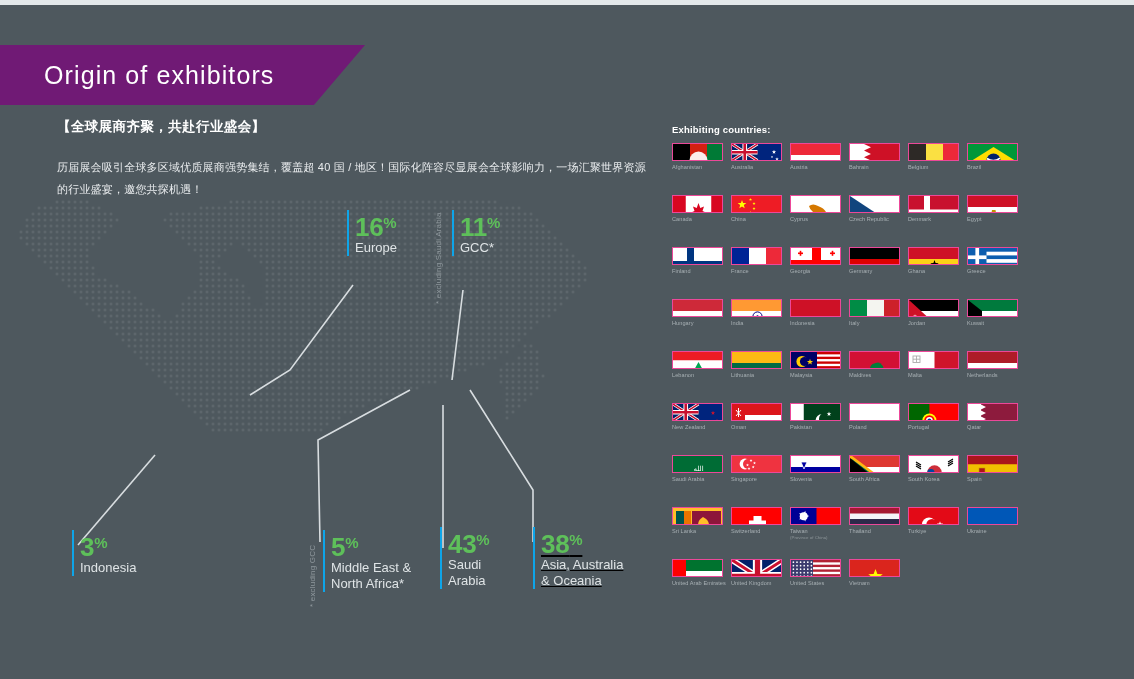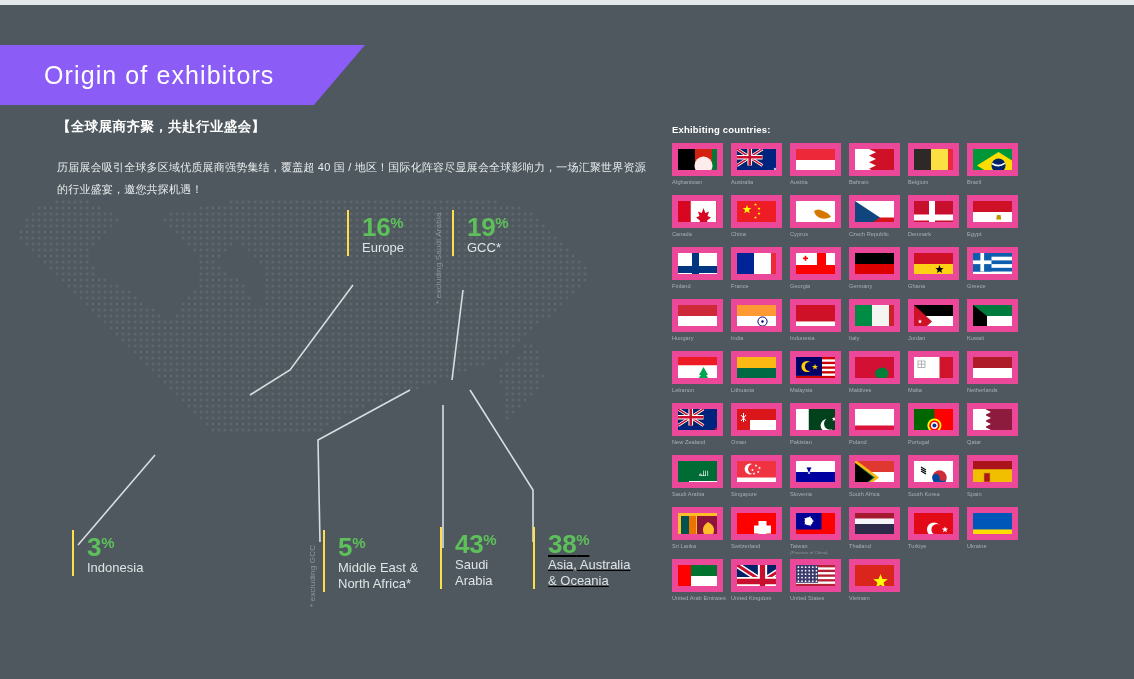--- a/index.html
+++ b/index.html
@@ -16,21 +16,21 @@
   
   .top-strip {
     position: absolute; left: 0; top: 0;
     width: 1134px; height: 5px;
     background: #e3e8ea;
   }
   
   .banner {
     position: absolute; left: 0; top: 45px;
     width: 365px; height: 60px;
-    background: #8b5cf6;
+    background: #701a75;
     clip-path: polygon(0 0, 100% 0, 86% 100%, 0 100%);
     display: flex; align-items: center;
   }
   .banner-title {
     color: #ffffff;
     font-size: 25px;
     letter-spacing: 1.1px;
     margin-left: 44px;
     font-weight: 400;
   }
@@ -57,22 +57,22 @@
     position: absolute; left: 0; top: 190px;
     width: 660px; height: 450px;
   }
   .map-dots {
     position: absolute; left: 0; top: 0;
     width: 660px; height: 450px;
   }
   
   .stat {
     position: absolute;
-    padding-left: 13px;
-    border-left: 2px solid #fde047;
+    padding-left: 6px;
+    border-left: 2px solid #0ea5e9;
   }
   .stat .num {
     color: #5ec05a;
     font-size: 26px;
     font-weight: bold;
     line-height: 26px;
     letter-spacing: -0.3px;
   }
   .stat .num .pct {
     font-size: 15px;
@@ -110,22 +110,22 @@
     display: grid;
     grid-template-columns: repeat(6, 59px);
     grid-auto-rows: 52px;
     gap: 0px;
   }
   .flag-cell {
     width: 59px;
   }
   .flag-box {
     position: relative;
-    width: 51px; height: 33px;
-    border: 6px solid #ec4899;
+    width: 51px; height: 18px;
+    border: 1px solid #ec4899;
     overflow: hidden;
     background: #ddd;
   }
   .flag-name {
     color: #a8b0b4;
     font-size: 5.6px;
     line-height: 7px;
     margin-top: 3px;
     letter-spacing: 0.05px;
     white-space: nowrap;
@@ -2553,21 +2553,21 @@
         <path d="M533 352 L533 300 L470 200"></path>
       </g>
     </svg>
 
     <div class="stat" style="left:347px; top:20px;">
       <div class="num"><span>16</span><span class="pct">%</span></div>
       <div class="lbl">Europe</div>
     </div>
 
     <div class="stat" style="left:452px; top:20px;">
-      <div class="num"><span>19</span><span class="pct">%</span></div>
+      <div class="num"><span>11</span><span class="pct">%</span></div>
       <div class="lbl">GCC*</div>
     </div>
     <div class="footnote-vert" style="left:434px; top:20px; height:94px;">* excluding Saudi Arabia</div>
 
     <div class="stat" style="left:72px; top:340px;">
       <div class="num"><span>3</span><span class="pct">%</span></div>
       <div class="lbl">Indonesia</div>
     </div>
 
     <div class="stat" style="left:323px; top:340px;">

